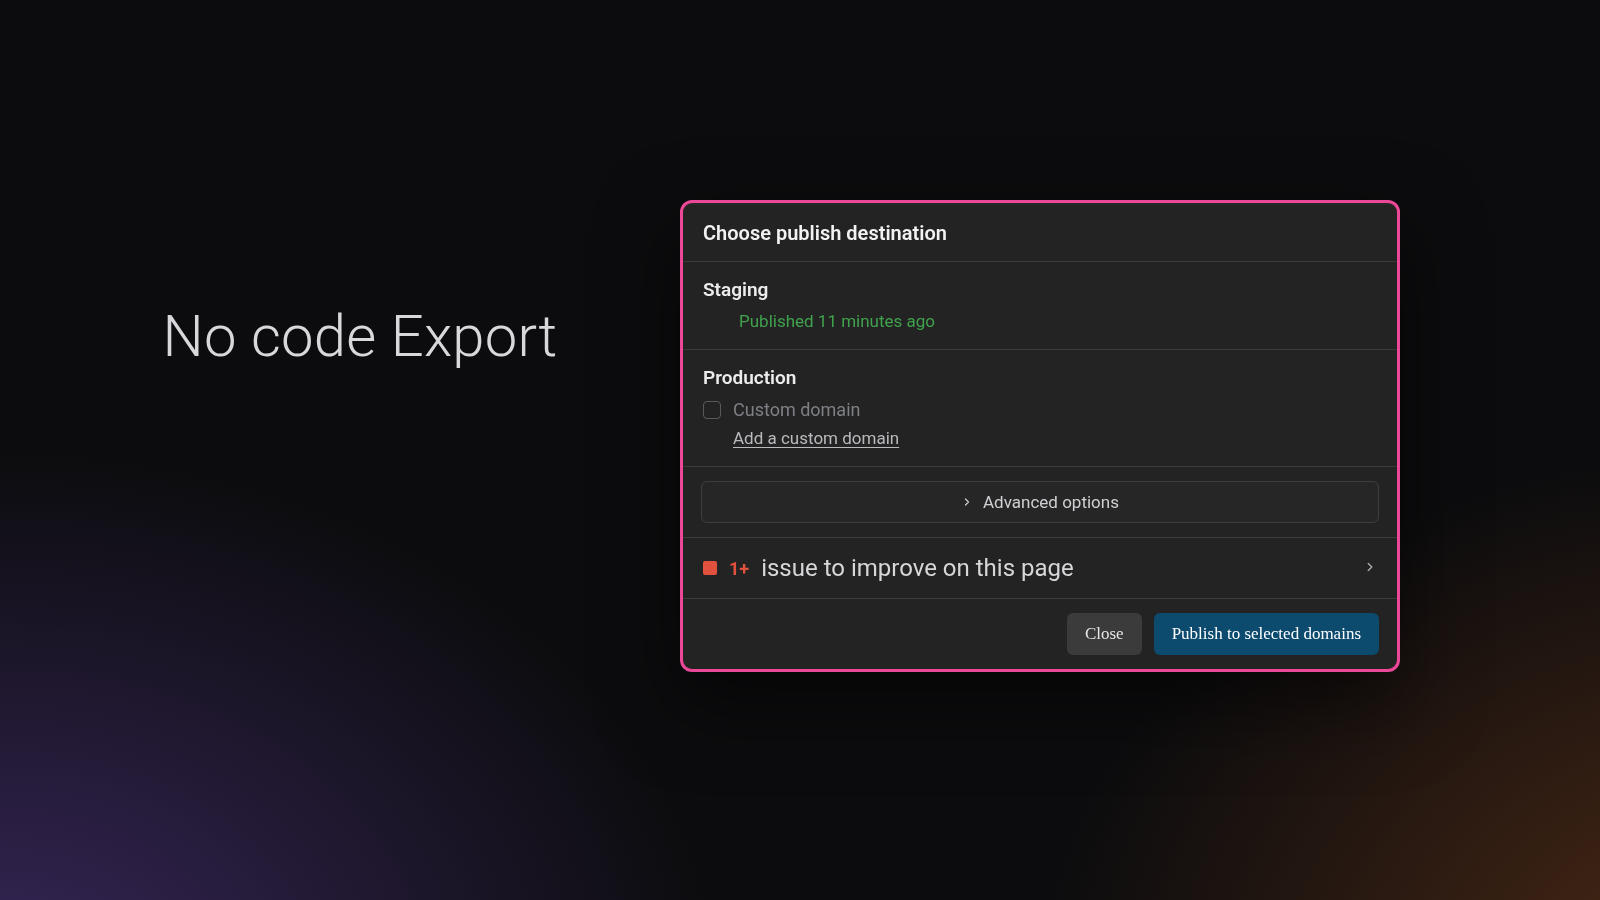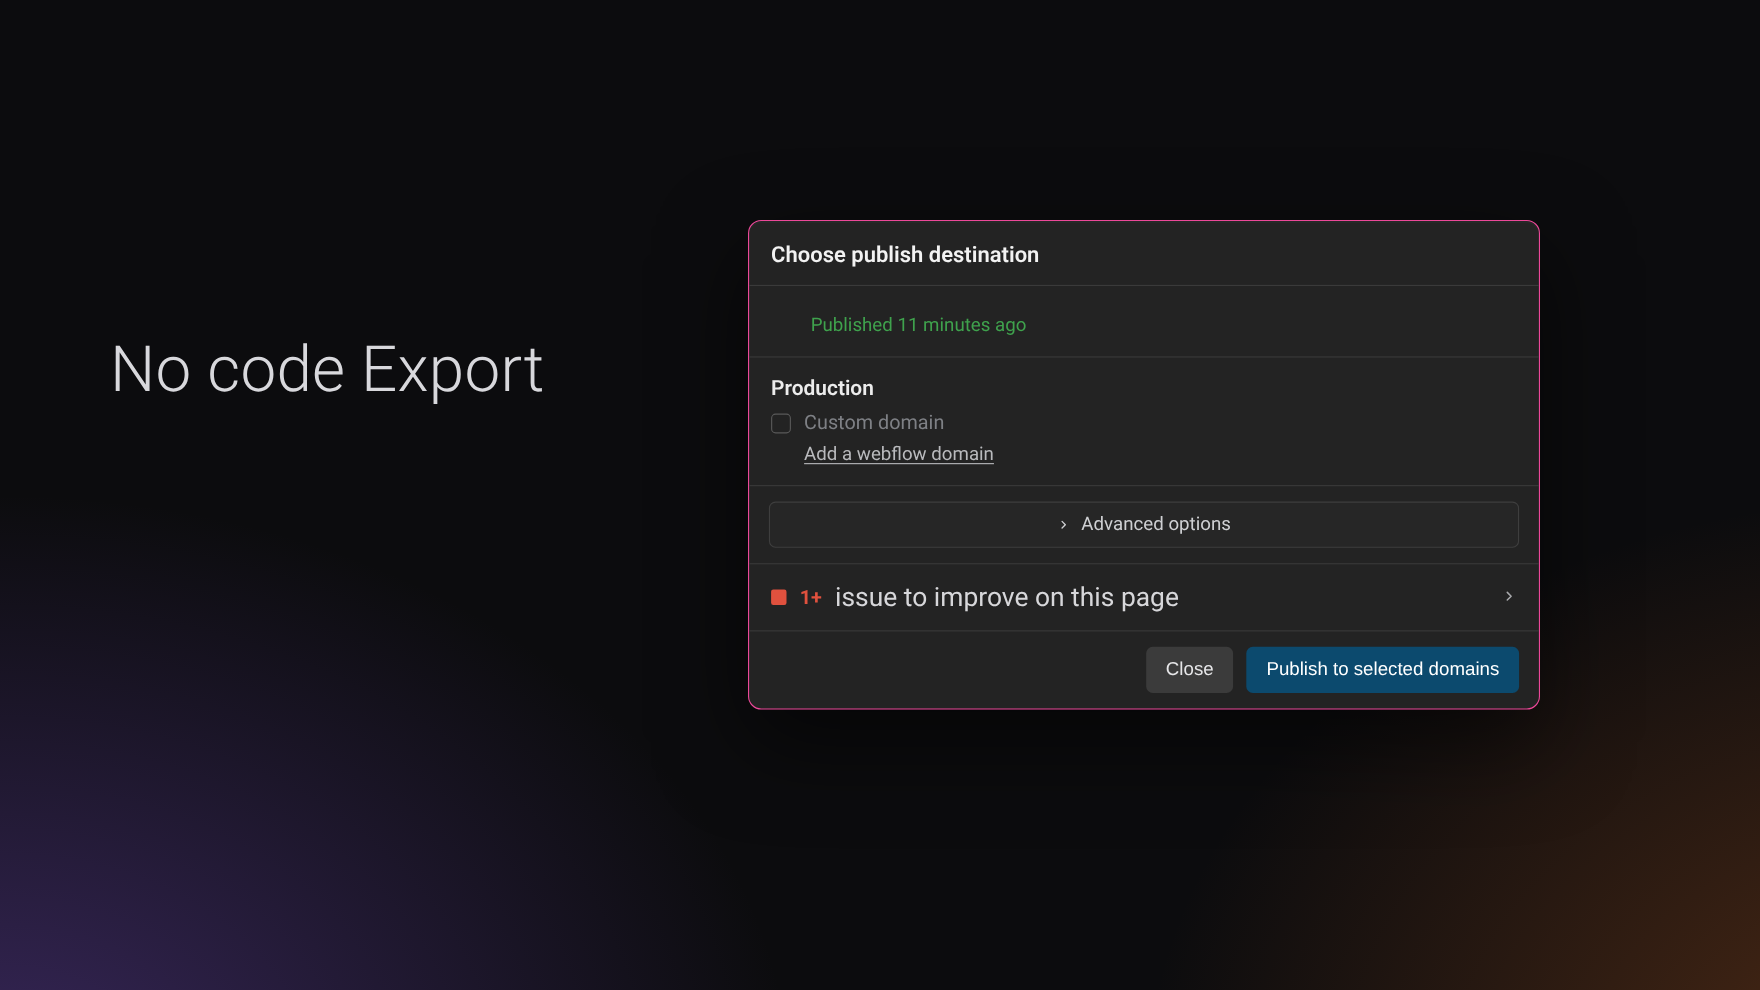--- a/index.html
+++ b/index.html
@@ -12,20 +12,21 @@
       #0c0c0e;
     color: #e7e7ea;
     position: relative;
   }
 
   .hero {
     position: absolute;
     left: 100px;
     top: 300px;
     width: 520px;
+    text-align: center;
   }
   .hero .line1 {
     font-size: 58px;
     font-weight: 300;
     line-height: 1.25;
     color: #d8d8dc;
     letter-spacing: 0.2px;
   }
   .hero .line2 {
     font-size: 56px;
@@ -35,21 +36,21 @@
     letter-spacing: 0.2px;
     margin-top: 4px;
   }
 
   .dialog {
     position: absolute;
     left: 680px;
     top: 200px;
     width: 720px;
     background: #232323;
-    border: 1px solid #ec4899;
+    border: 3px solid #ec4899;
     border-radius: 12px;
     box-shadow: 0 30px 80px rgba(0,0,0,0.55), 0 2px 0 rgba(255,255,255,0.02) inset;
     overflow: hidden;
   }
   .dialog-header {
     padding: 18px 20px 16px 20px;
     font-size: 20px;
     font-weight: 600;
     color: #f2f2f2;
     border-bottom: 1px solid #3a3a3a;
@@ -146,48 +147,50 @@
     display: flex; justify-content: flex-end; gap: 12px;
   }
   .btn {
     height: 42px;
     padding: 0 18px;
     border-radius: 6px;
     font-size: 17px;
     display: inline-flex; align-items: center; justify-content: center;
     cursor: pointer;
     border: none;
+    font-family: Liberation Serif, serif;
   }
   .btn-secondary { background: #3b3b3b; color: #e6e6e8; }
   .btn-primary { background: #0c4a6e; color: #fff; }
 </style>
 </head>
 <body>
 
 <div class="hero">
   <div class="line1">No code Export</div>
 </div>
 
 <div class="dialog">
   <div class="dialog-header">Choose publish destination</div>
 
   <div class="section">
     <div class="section-inner">
+      <div class="section-title">Staging</div>
       <div class="published">Published 11 minutes ago</div>
     </div>
   </div>
 
   <div class="section">
     <div class="section-inner">
       <div class="section-title">Production</div>
       <div class="row">
         <span class="checkbox empty"></span>
         <span class="custom-domain-label">Custom domain</span>
       </div>
-      <div class="add-custom">Add a webflow domain</div>
+      <div class="add-custom">Add a custom domain</div>
     </div>
   </div>
 
   <div class="adv-wrap">
     <div class="adv-btn">
       <span class="chev">
         <svg width="12" height="12" viewBox="0 0 24 24" fill="none" stroke="currentColor" stroke-width="2.4" stroke-linecap="round" stroke-linejoin="round">
             <polyline points="9 18 15 12 9 6"></polyline>
           </svg>
       </span>

